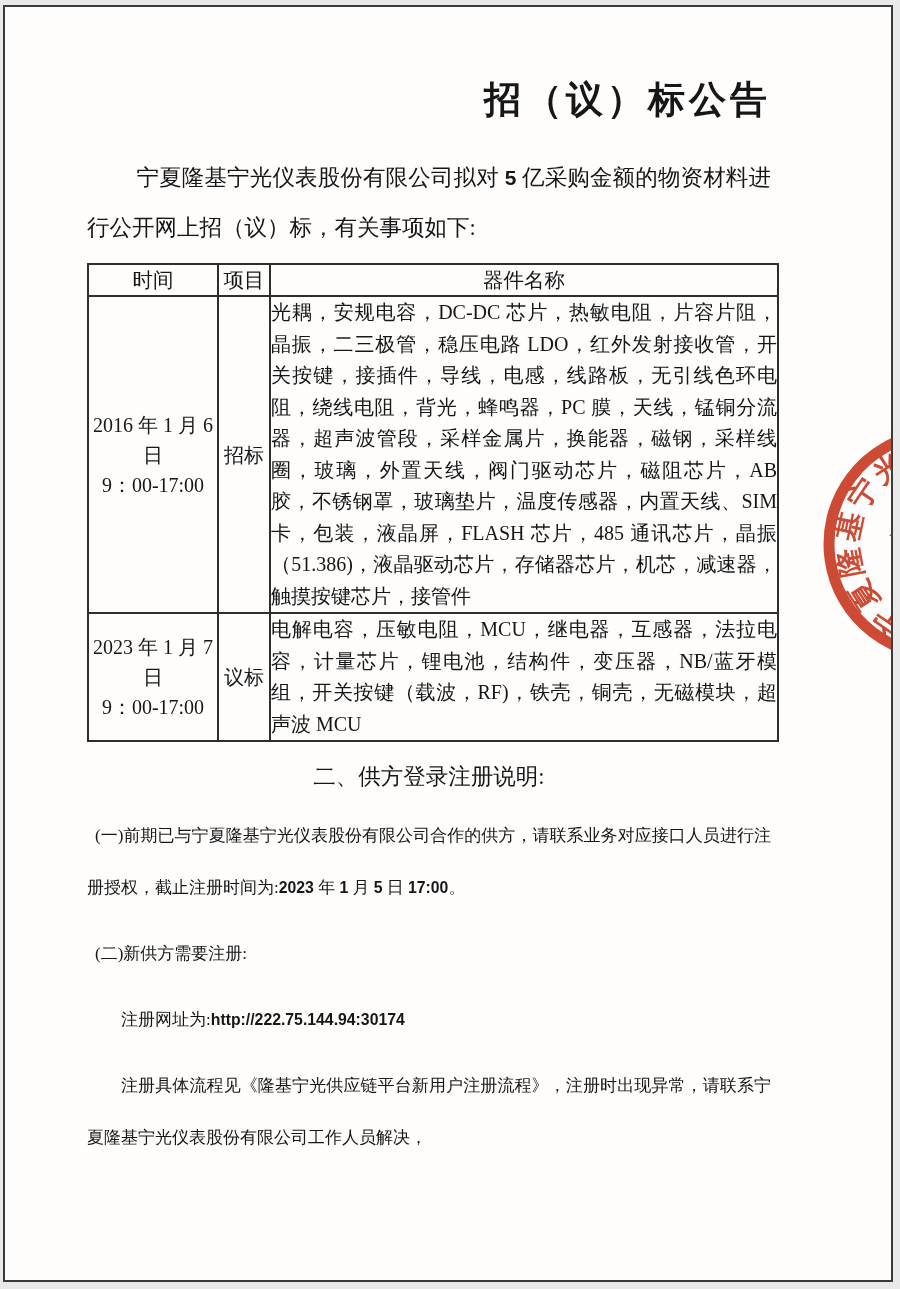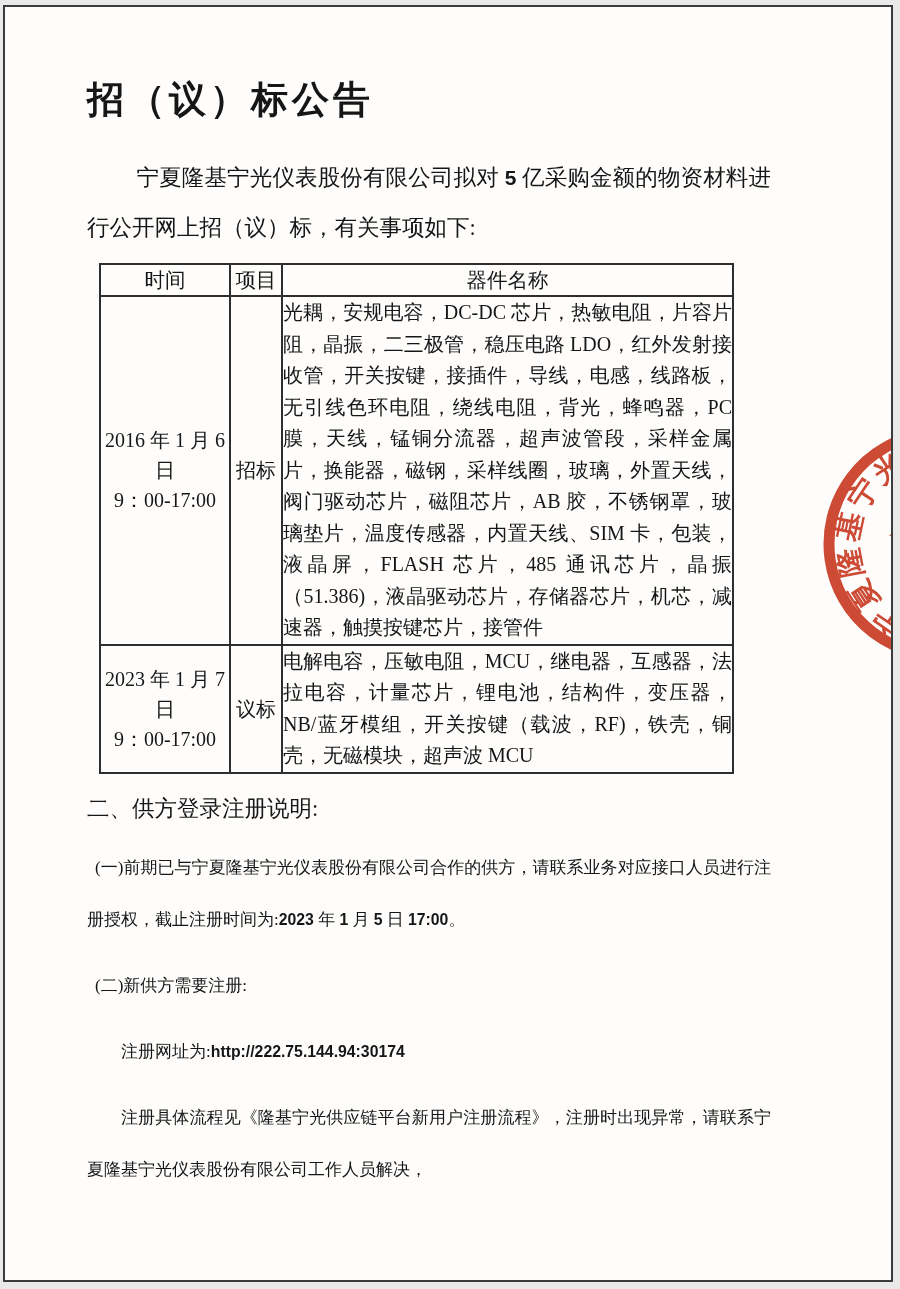--- a/index.html
+++ b/index.html
@@ -7,32 +7,31 @@
     width:900px;height:1289px;background:#e9e9e9;position:relative;
     font-family:"Liberation Serif","DejaVu Serif",serif;color:#161616;
   }
   .page-frame{
     position:absolute;left:3px;top:5px;width:890px;height:1277px;
     background:#fefdfc;border:2px solid #3b3b3b;box-sizing:border-box;
     overflow:hidden;
   }
   .content{position:absolute;left:82px;top:0;width:684px;}
   .doc-title{
-    margin-top:70px;font-size:37px;font-weight:bold;text-align:left;
+    margin-top:70px;font-size:37px;font-weight:bold;text-align:right;
     letter-spacing:4px;line-height:46px;
   }
   .intro{
     margin:30px 0 0;font-size:22.5px;line-height:50px;text-align:justify;
     text-indent:2.2em;
   }
   .sec-heading{margin:14px 0 0;font-size:22.5px;line-height:38px;}
   table.sched{
-    border-collapse:collapse;margin-top:10px;width:635px;table-layout:fixed;
+    border-collapse:collapse;margin-top:10px;width:692px;table-layout:fixed;
     font-size:20px;
-    margin-left:12px;
   }
   table.sched th, table.sched td{
     border:2px solid #2e2e2e;padding:0;vertical-align:middle;
     font-weight:normal;
   }
   .col-time{width:130px;}
   .col-proj{width:52px;}
   table.sched th{height:30px;text-align:center;font-size:20.5px;}
   td.time-cell, td.proj-cell{text-align:center;line-height:30px;font-size:20px;}
   td.items-cell{
@@ -92,21 +91,21 @@
         <td class="time-cell">
           <div>2023 年 1 月 7 日</div>
           <div>9：00-17:00</div>
         </td>
         <td class="proj-cell">议标</td>
         <td class="items-cell">电解电容，压敏电阻，MCU，继电器，互感器，法拉电容，计量芯片，锂电池，结构件，变压器，NB/蓝牙模组，开关按键（载波，RF)，铁壳，铜壳，无磁模块，超声波 MCU</td>
       </tr>
     </tbody>
       </table>
 
-    <div class="sec-heading" style="margin-top:16px;">二、供方登录注册说明:</div>
+    <div class="sec-heading" style="margin-top:16px;text-align:center;">二、供方登录注册说明:</div>
 
     <p class="para indent-small"><span>(一)前期已与宁夏隆基宁光仪表股份有限公司合作的供方，请联系业务对应接口人员进行注册授权，截止注册时间为:</span><span class="num">2023</span><span> 年 </span><span class="num">1</span><span> 月 </span><span class="num">5</span><span> 日 </span><span class="num">17:00</span><span>。</span></p>
 
     <p class="para indent-small">(二)新供方需要注册:</p>
 
     <p class="para pad-med"><span>注册网址为:</span><span class="num">http://222.75.144.94:30174</span></p>
 
     <p class="para indent-med"><span>注册具体流程见《隆基宁光供应链平台新用户注册流程》，注册时出现异常，请联系宁夏隆基宁光仪表股份有限公司工作人员解决，</span></p>
 
   </div>

